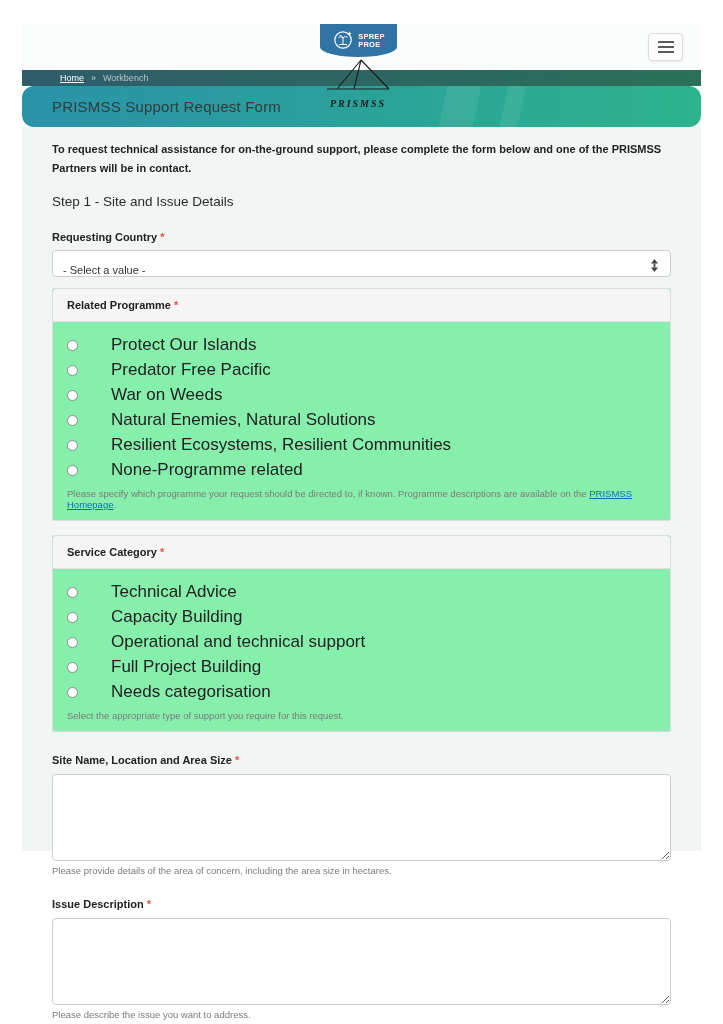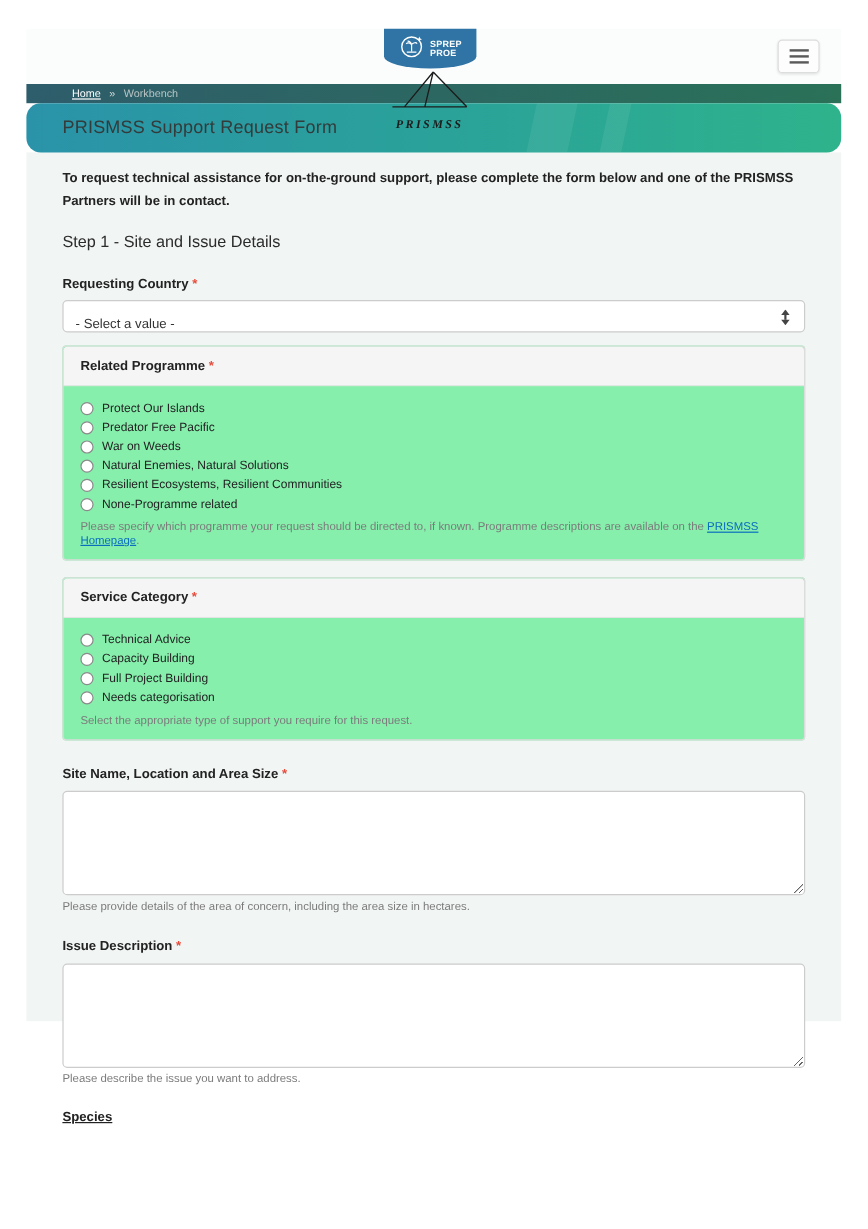--- a/index.html
+++ b/index.html
@@ -80,21 +80,21 @@
   .legend-row {
     background:#f5f5f5; border-bottom:1px solid #e3e3e3; padding:10px 14px;
     font-size:11px; font-weight:bold; color:#222; border-radius:3px 3px 0 0;
   }
   .group-body { padding:13px 14px 10px 14px; }
   .radio-row { display:flex; align-items:center; margin-bottom:5px; cursor:pointer; }
   .radio-circle {
     width:11px; height:11px; border:1px solid #8a8a8a; border-radius:50%;
     background:#fff; margin-right:7px; flex:0 0 auto;
   }
-  .radio-label { font-size:10px; color:#222; }
+  .radio-label { font-size:17px; color:#222;margin-left:26px; }
   .help-text { font-size:9.5px; color:#7b7b7b; margin-top:8px; }
   .help-text a { color:#0a6ebd; text-decoration:underline; }
 
   textarea.big {
     display:block; width:100%; height:87px; margin-top:8px;
     border:1px solid #ccc; border-radius:4px; background:#fff;
     resize:vertical; font-family:"Liberation Sans", sans-serif; font-size:11px; padding:6px;
     color:#333; outline:none;
   }
   .ta-help { font-size:9.5px; color:#7b7b7b; margin-top:4px; }
@@ -210,20 +210,24 @@
         <label class="radio-row">
           <span class="radio-circle"></span>
           <span class="radio-label">Technical Advice</span>
         </label>
         <label class="radio-row">
           <span class="radio-circle"></span>
           <span class="radio-label">Capacity Building</span>
         </label>
         <label class="radio-row">
           <span class="radio-circle"></span>
+          <span class="radio-label">Operational and technical support</span>
+        </label>
+        <label class="radio-row">
+          <span class="radio-circle"></span>
           <span class="radio-label">Full Project Building</span>
         </label>
         <label class="radio-row">
           <span class="radio-circle"></span>
           <span class="radio-label">Needs categorisation</span>
         </label>
         <div class="help-text">Select the appropriate type of support you require for this request.</div>
       </div>
     </fieldset>
 

